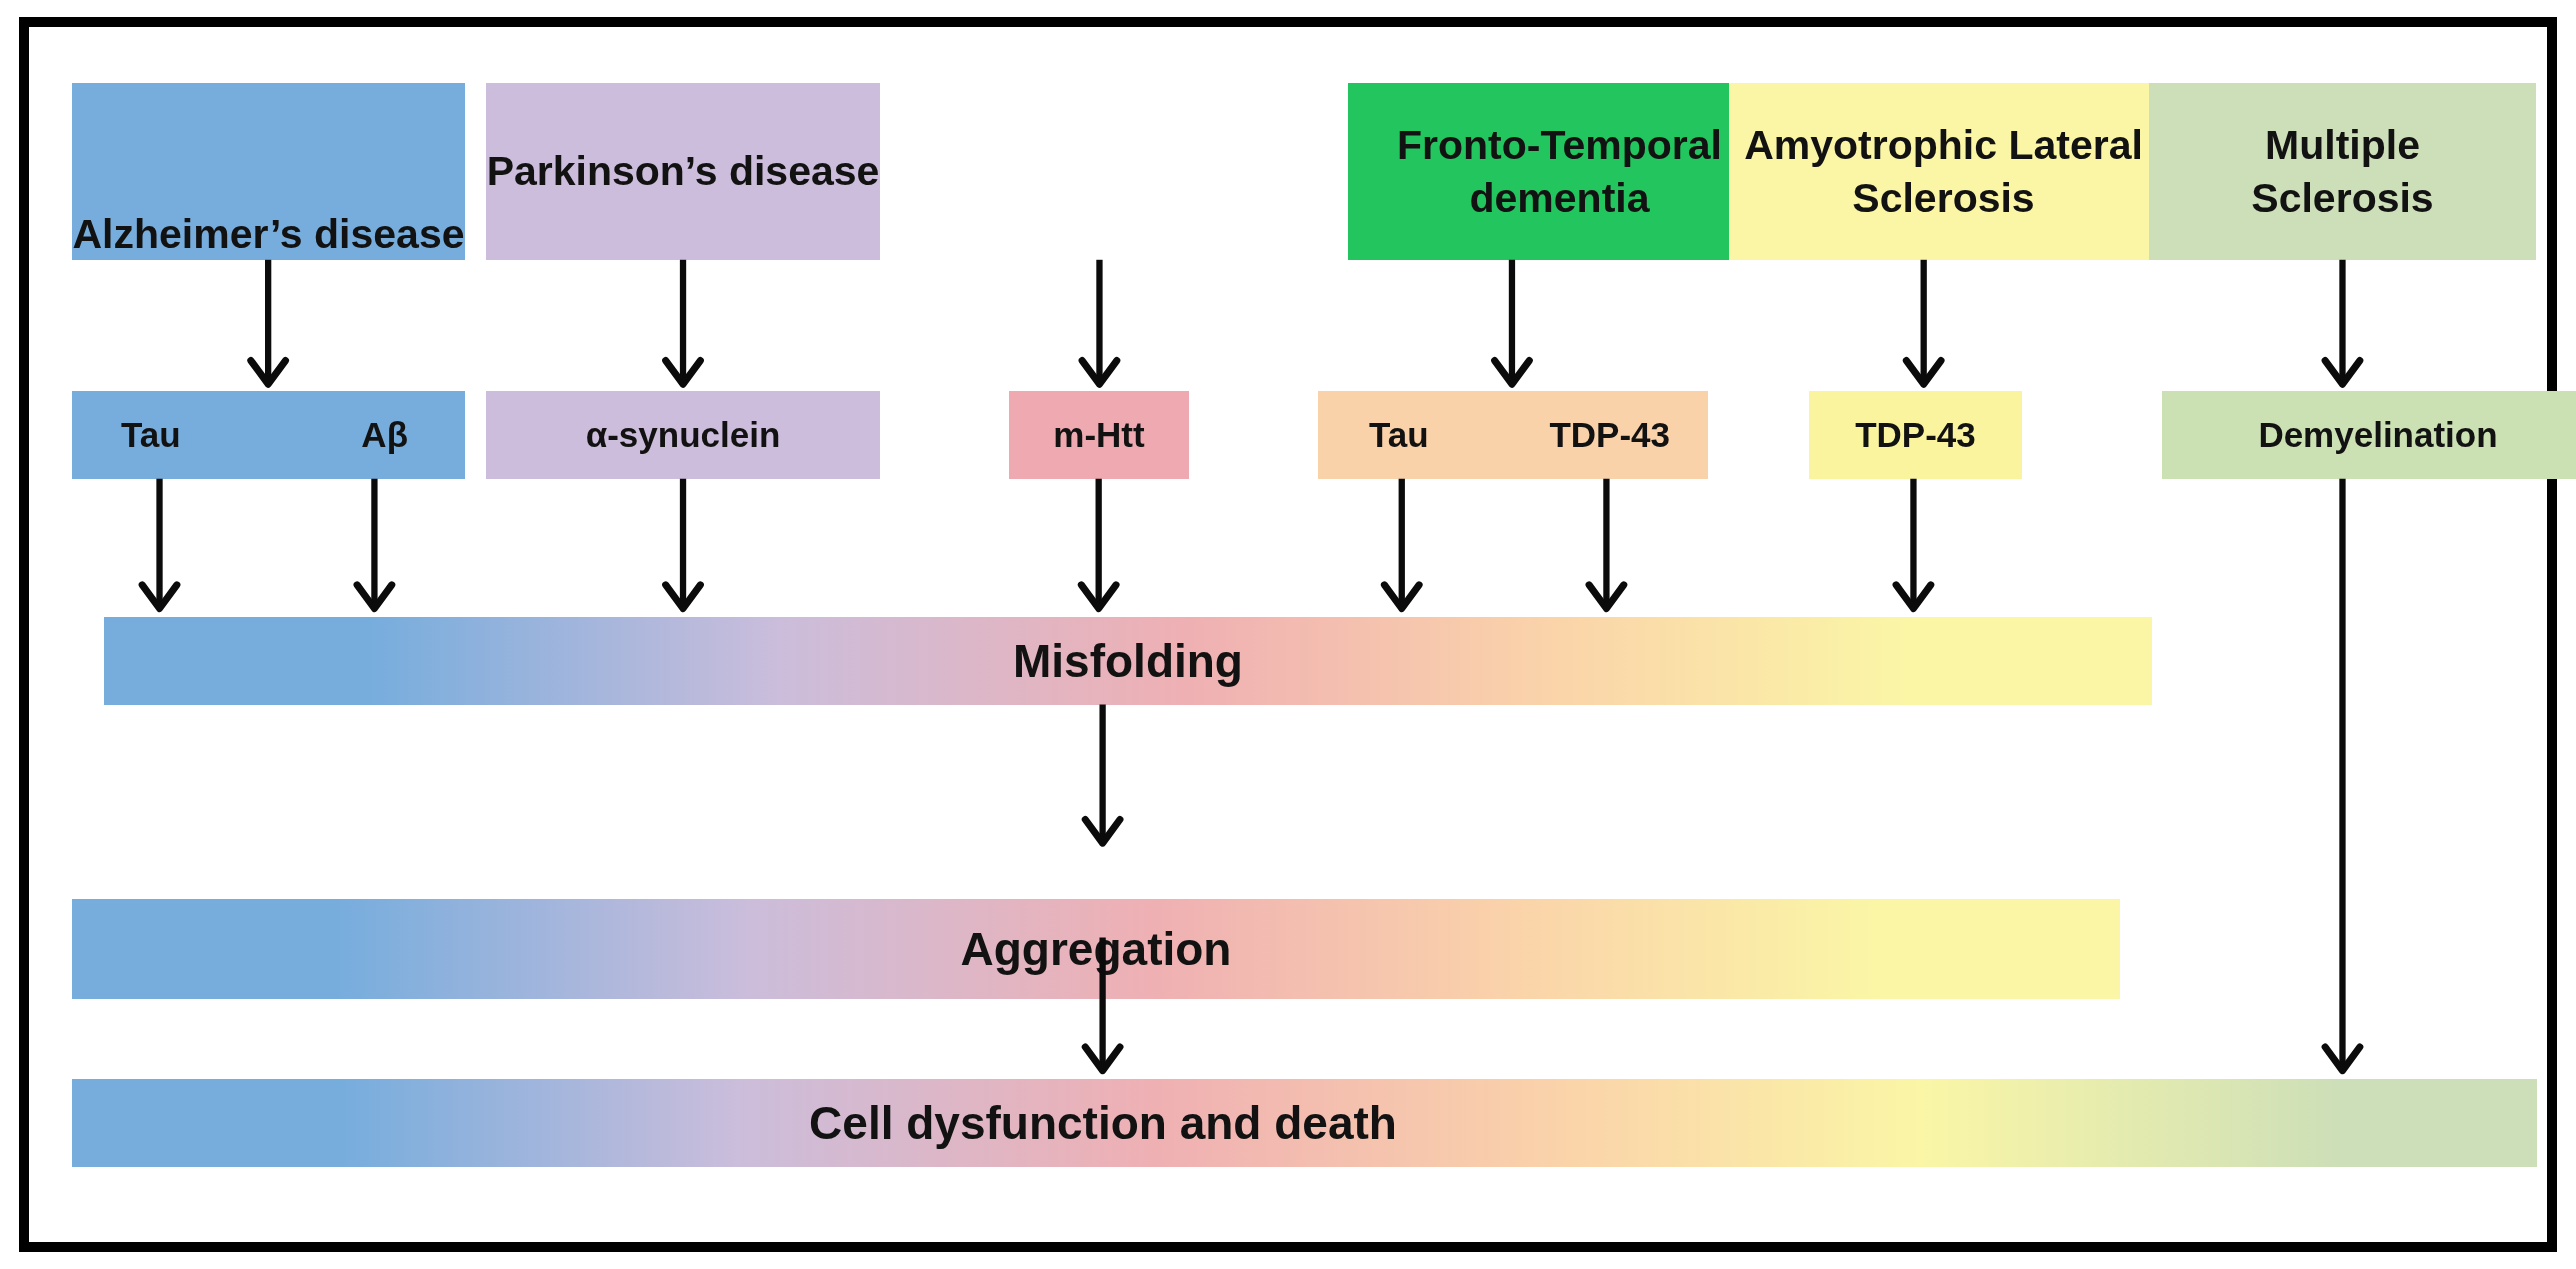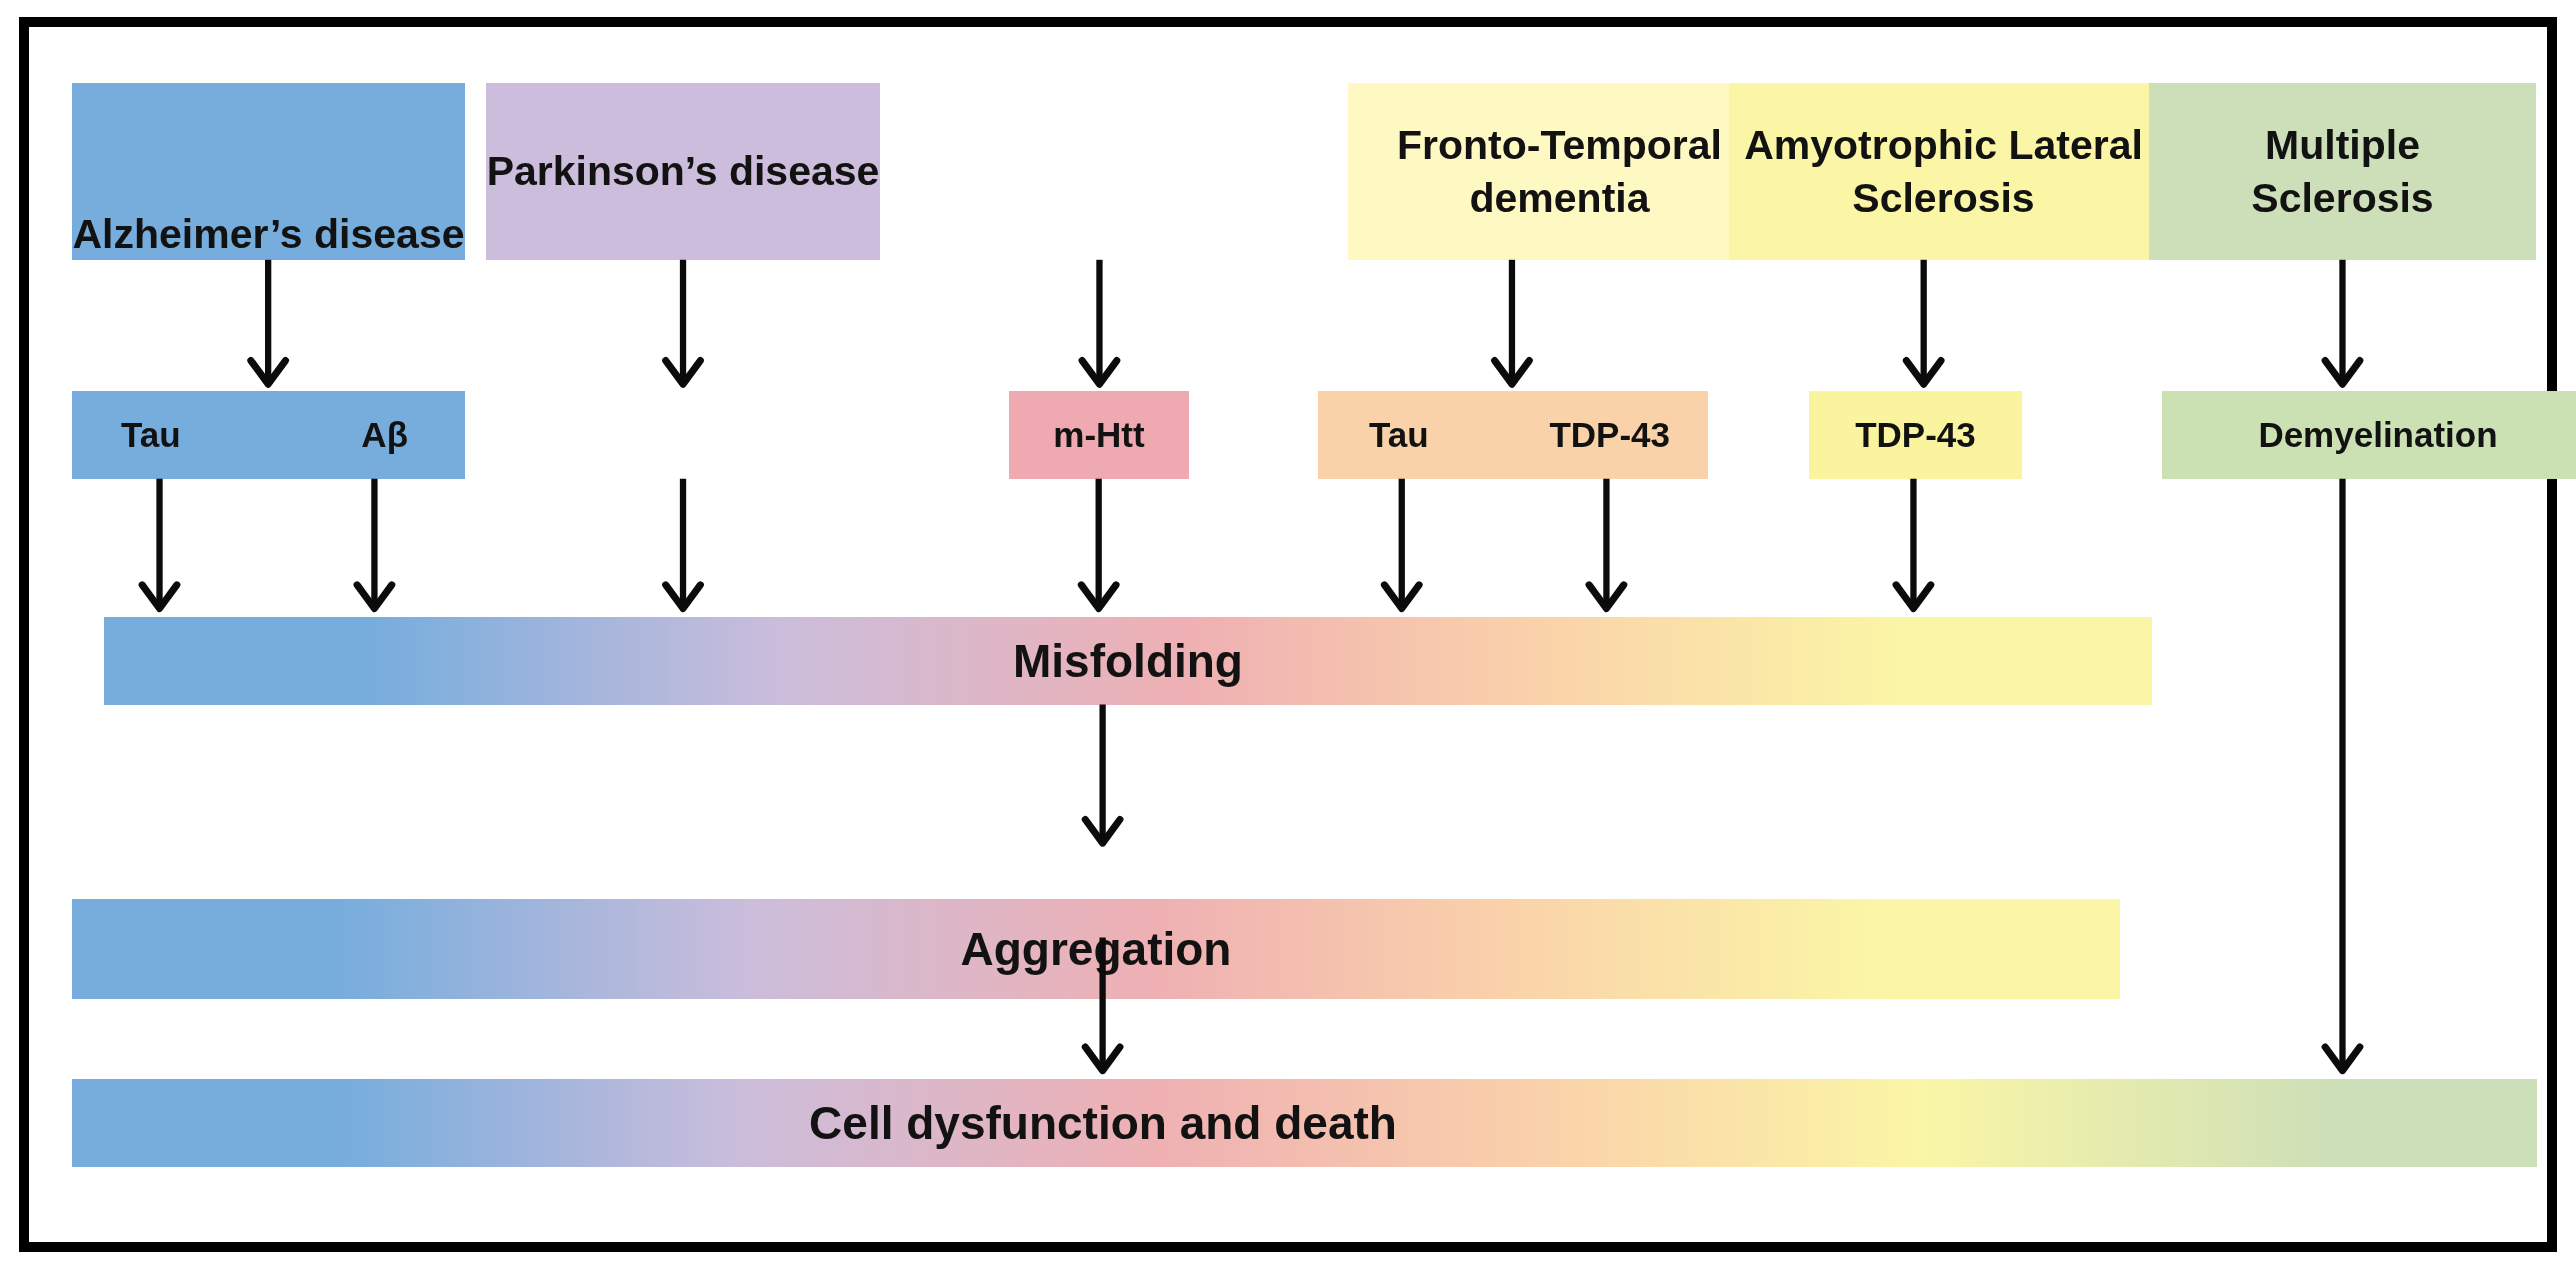--- a/index.html
+++ b/index.html
@@ -65,33 +65,36 @@
 
 <div id="canvas">
   <div id="frame"></div>
 
   <div class="box disease" style="left: 72px; width: 393px; background: rgb(119, 173, 221); align-items: flex-end;">
       <span>Alzheimer’s disease</span>
     </div>
   <div class="box disease" style="left: 486px; width: 394px; background: rgb(203, 189, 219);">
       <span>Parkinson’s disease</span>
     </div>
-  <div class="box disease" style="left: 1348px; width: 390px; background: #fef9c3; padding-left: 33px;">
+  <div class="box disease" style="left: 1348px; width: 390px; background: #22c55e; padding-left: 33px;">
       <span>Fronto-Temporal dementia</span>
     </div>
   <div class="box disease" style="left: 1729px; width: 429px; background: rgb(250, 246, 166);">
       <span>Amyotrophic Lateral Sclerosis</span>
     </div>
   <div class="box disease" style="left: 2149px; width: 387px; padding: 0px 43px; background: rgb(205, 223, 184);">
       <span>Multiple Sclerosis</span>
     </div>
 
   <div class="box protein split" style="left: 72px; width: 393px; padding: 0px 57px 0px 49px; background: rgb(119, 173, 221);">
     <span>Tau</span>
     <span>Aβ</span>
+  </div>
+  <div class="box protein" style="left: 486px; width: 394px; background: rgb(203, 189, 219);">
+    <span>α-synuclein</span>
   </div>
   <div class="box protein" style="left: 1009px; width: 180px; background: rgb(239, 169, 177);">
     <span>m-Htt</span>
   </div>
   <div class="box protein split" style="left: 1318px; width: 390px; padding: 0px 38px 0px 51px; background: rgb(250, 210, 170);">
     <span>Tau</span>
     <span>TDP-43</span>
   </div>
   <div class="box protein" style="left: 1809px; width: 213px; background: rgb(250, 244, 158);">
     <span>TDP-43</span>

